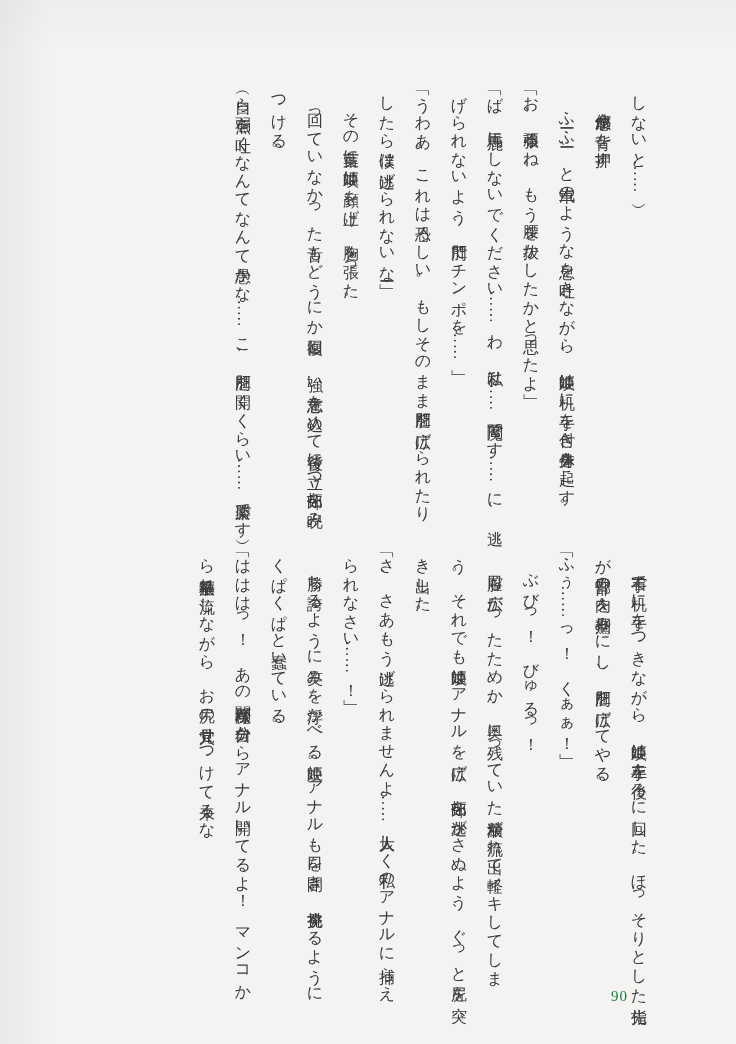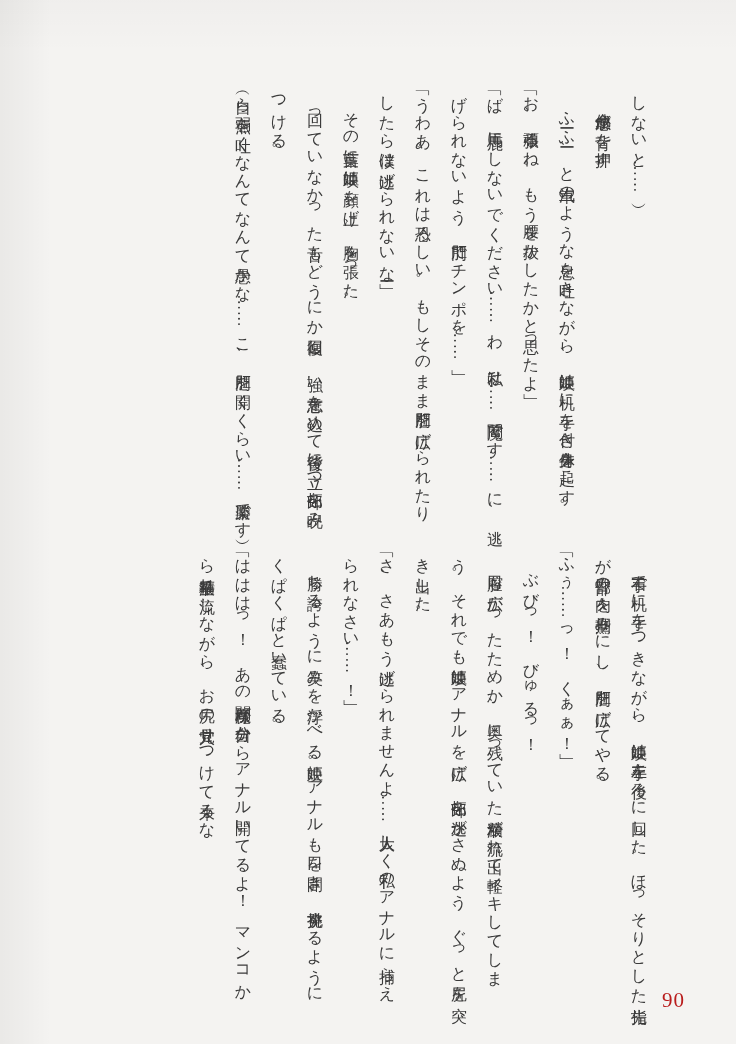--- a/index.html
+++ b/index.html
@@ -47,24 +47,24 @@
     right: 79px;
     height: 447px;
   }
   .block-bottom {
     top: 547px;
     right: 79px;
     height: 453px;
   }
   .page-number {
     position: absolute;
-    left: 662px;
+    left: 611px;
     top: 988px;
-    font-size: 21px;
-    color: #b91c1c;
+    font-size: 15px;
+    color: #15803d;
     letter-spacing: 1px;
   }
 </style>
 </head>
 <body>
 
 <div class="page">
 
   <section class="vtext block-top">
     <p>しないと……）</p>

